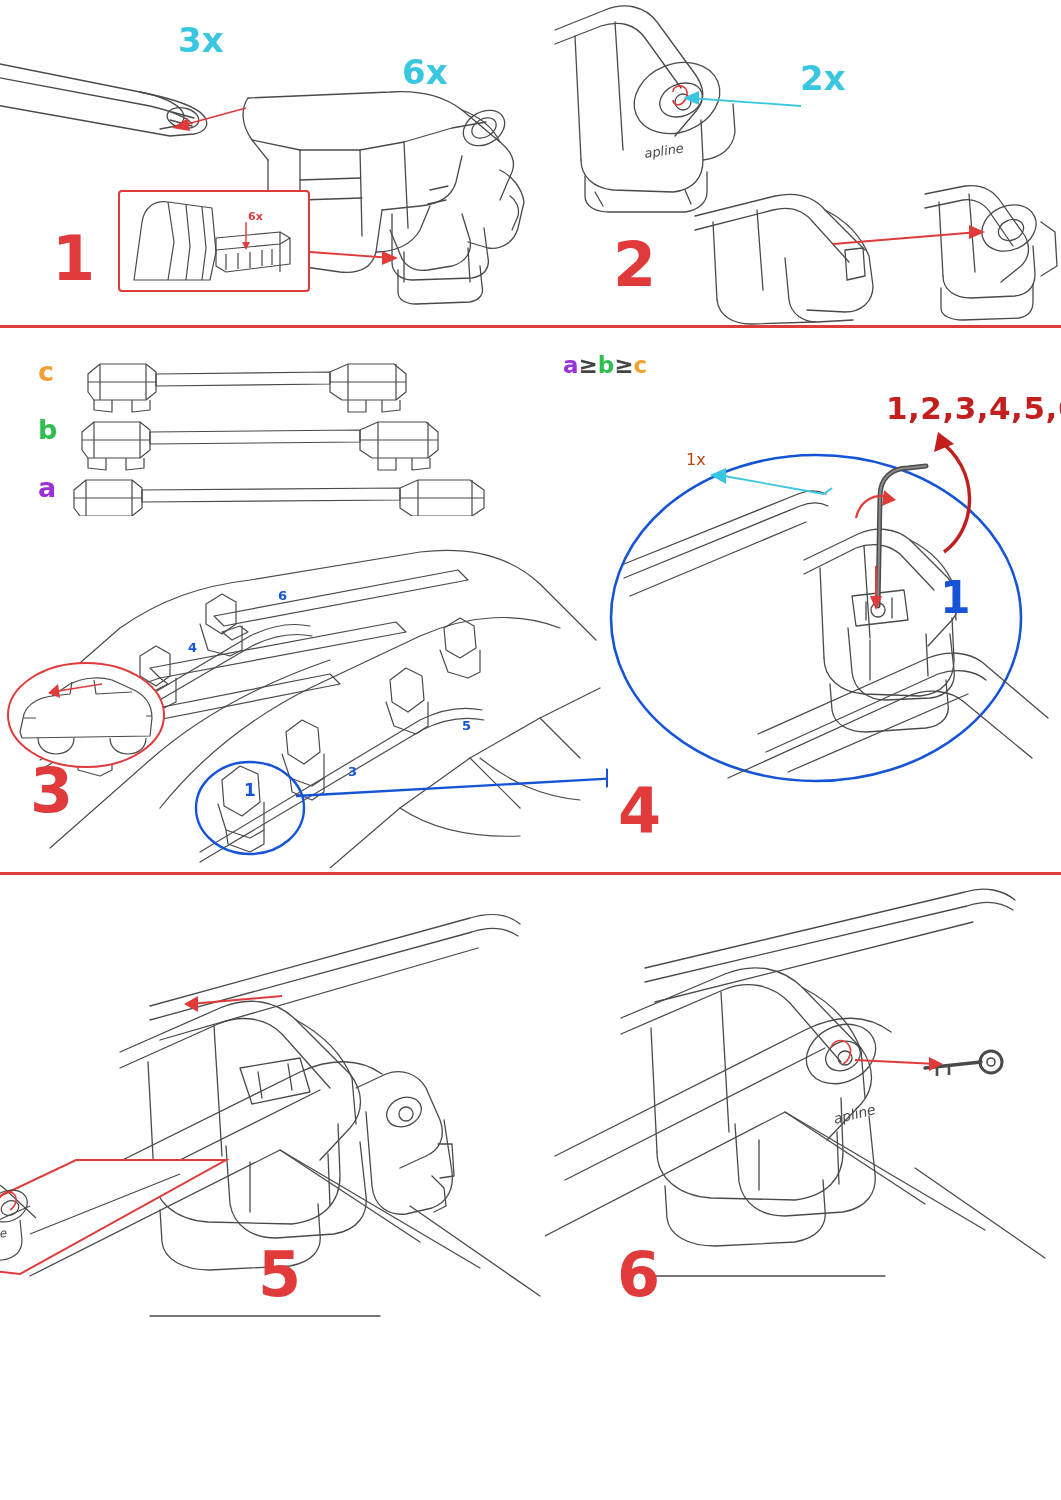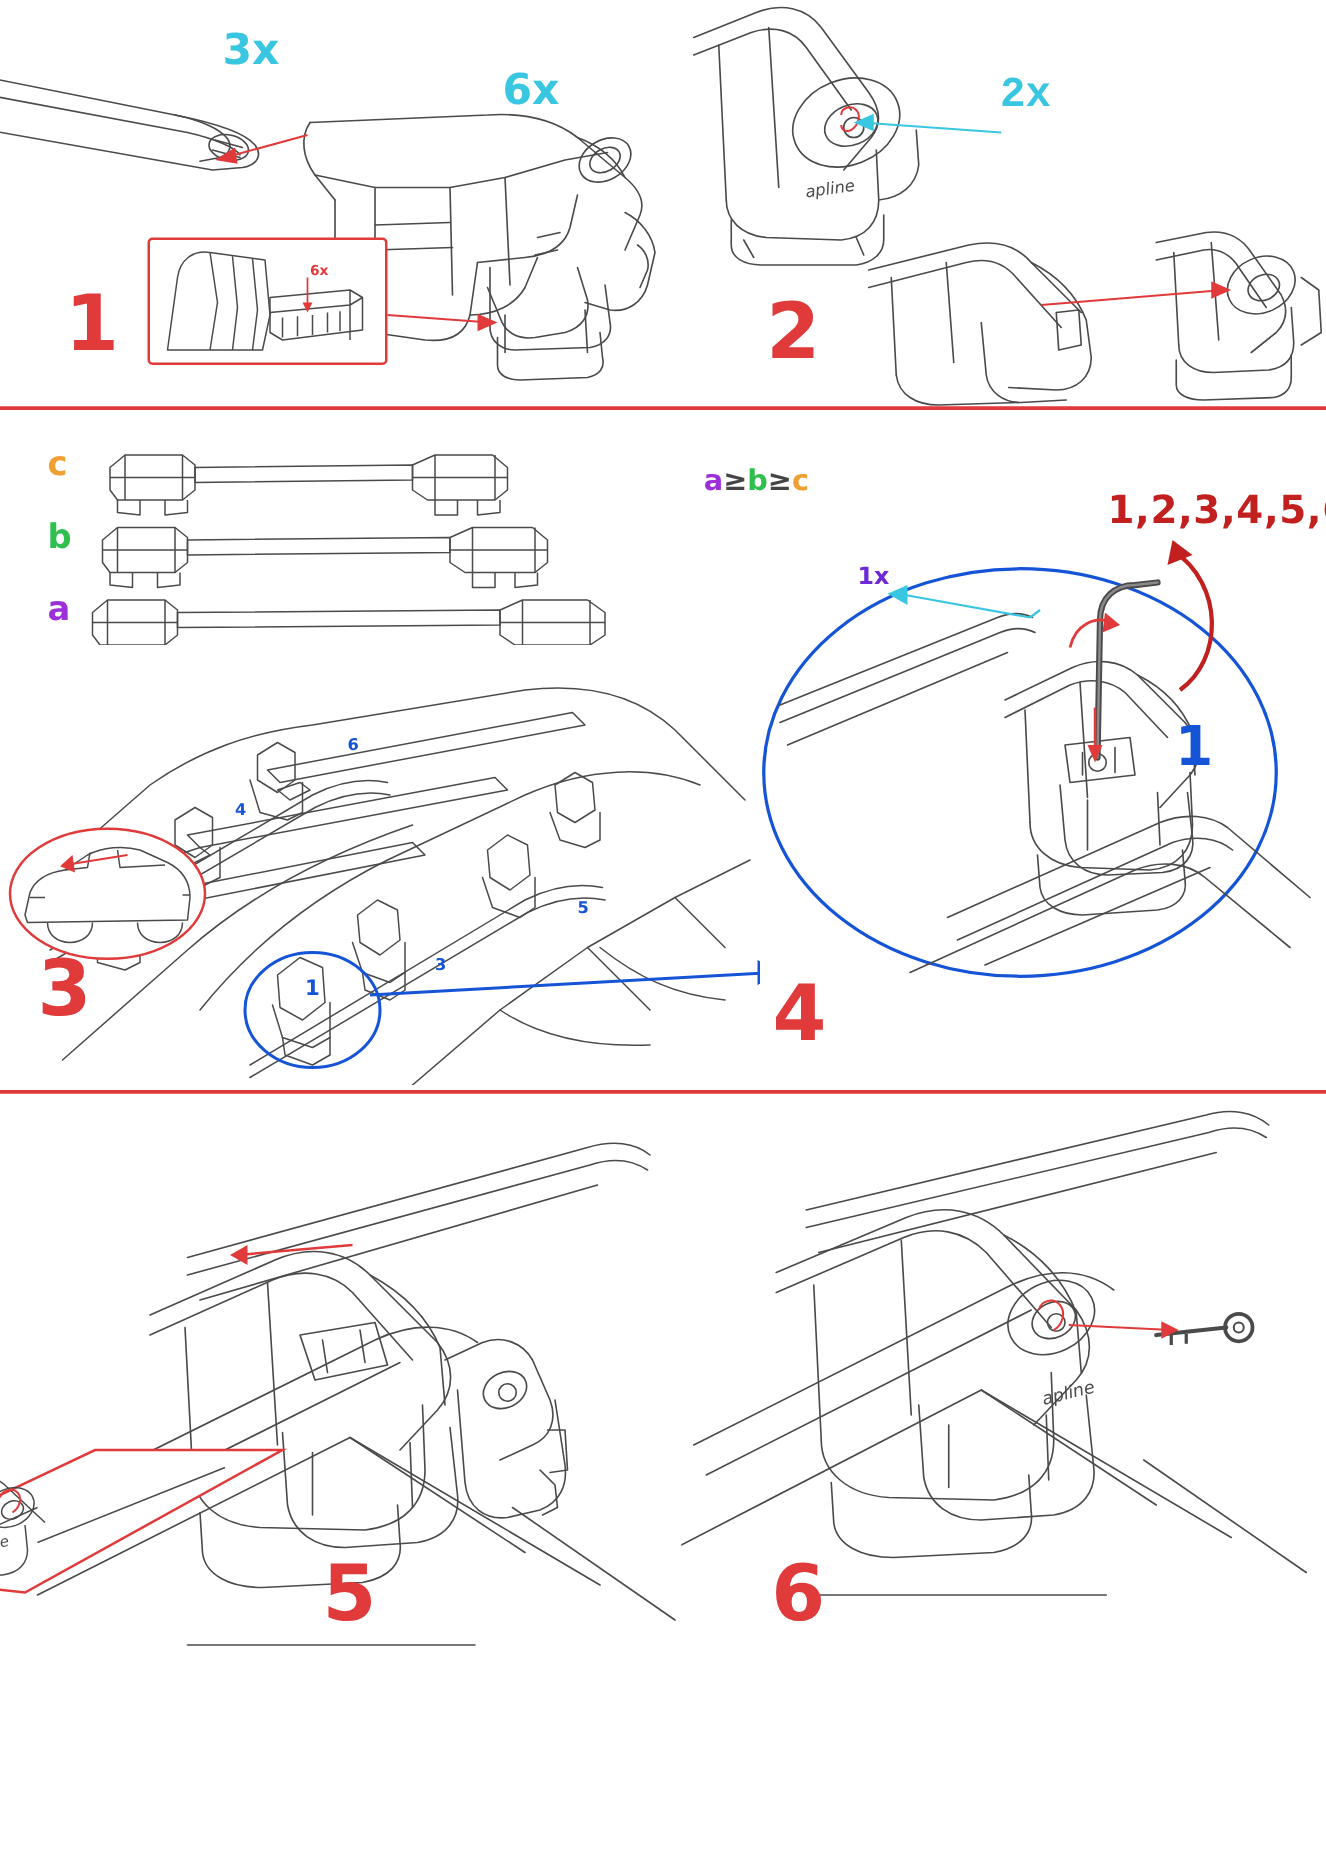--- a/index.html
+++ b/index.html
@@ -74,23 +74,23 @@
 
   .blue-num {
     position: absolute;
     color: #1554d6;
     font-size: 44px;
     font-weight: bold;
   }
 
   .small-cb {
     position: absolute;
-    color: #6d28d9;
-    font-size: 19px;
-    font-weight: bold;
+    color: #c2410c;
+    font-size: 16px;
+    font-weight: normal;
   }
 
   
   .footer { position: absolute; }
 </style>
 </head>
 <body>
 
 <div class="sheet">
 
@@ -192,21 +192,21 @@
       <text x="100" y="158" fill="#4a4a4a" font-size="13" font-style="italic" font-family="DejaVu Sans, sans-serif" transform="rotate(-8 100 158)">apline</text>
 
       <path d="M128,92 C128,86 136,84 140,88 C144,92 142,100 136,104 C132,106 128,104 128,100" stroke="#e03a3a" stroke-width="1.6" fill="none"></path>
 
       <path d="M790,0" stroke="none"></path>
       <path d="M288,244 L434,232" stroke="#e03a3a" stroke-width="1.8" fill="none"></path>
       <path d="M424,225 L440,232 L424,239 Z" fill="#e03a3a"></path>
       <path d="M256,106 L144,98" stroke="#39c6e0" stroke-width="1.8" fill="none"></path>
       <path d="M154,91 L138,98 L154,105 Z" fill="#39c6e0"></path>
     </svg>
-    <div class="qty-label" id="qty-cover" style="left:255px;top:58px;font-family:Liberation Mono, monospace;">2x</div>
+    <div class="qty-label" id="qty-cover" style="left:255px;top:58px;">2x</div>
     <div class="step-num" id="step-2-number" style="left:68px;top:234px;">2</div>
   </div>
 
   <div class="divider" id="divider-1"></div>
 
   <div class="panel" id="panel-3" style="left:0;top:328px;width:608px;height:544px;">
 
     <svg width="470" height="170" viewBox="0 0 470 170" style="position:absolute;left:60px;top:18px;">
       <g fill="none" stroke="#4a4a4a" stroke-width="1.2" stroke-linejoin="round">
 
@@ -231,21 +231,21 @@
         <path d="M82,144 L340,142 L340,154 L82,156 Z"></path>
         <path d="M340,142 L358,134 L410,134 L424,144 L424,162 L412,170 L352,170 L340,162 Z"></path>
         <path d="M358,134 L358,170 M412,134 L412,170 M340,152 L424,152"></path>
       </g>
     </svg>
 
     <div class="letter c" style="left:38px;top:28px;">c</div>
     <div class="letter b" style="left:38px;top:86px;">b</div>
     <div class="letter a" style="left:38px;top:144px;">a</div>
 
-    <div class="formula" style="left:563px;top:44px;">
+    <div class="formula" style="left:563px;top:24px;">
       <span style="color:#9b30d9;">a</span><span style="color:#444;">≥</span><span style="color:#2fbf4f;">b</span><span style="color:#444;">≥</span><span style="color:#f0a030;">c</span>
     </div>
 
     <svg width="608" height="360" viewBox="0 0 608 360" style="position:absolute;left:0;top:180px;">
       <g fill="none" stroke="#4a4a4a" stroke-width="1.2" stroke-linejoin="round" stroke-linecap="round">
 
         <path d="M10,216 L120,120 C160,92 200,78 250,72 L420,44 C470,38 510,48 540,76 L596,132"></path>
         <path d="M160,300 C200,250 250,210 310,180 L420,128 C470,106 520,104 560,120"></path>
         <path d="M50,340 L150,252 C200,208 260,176 330,152"></path>
         <path d="M330,360 L400,300 L470,250 L540,210 L600,180"></path>

